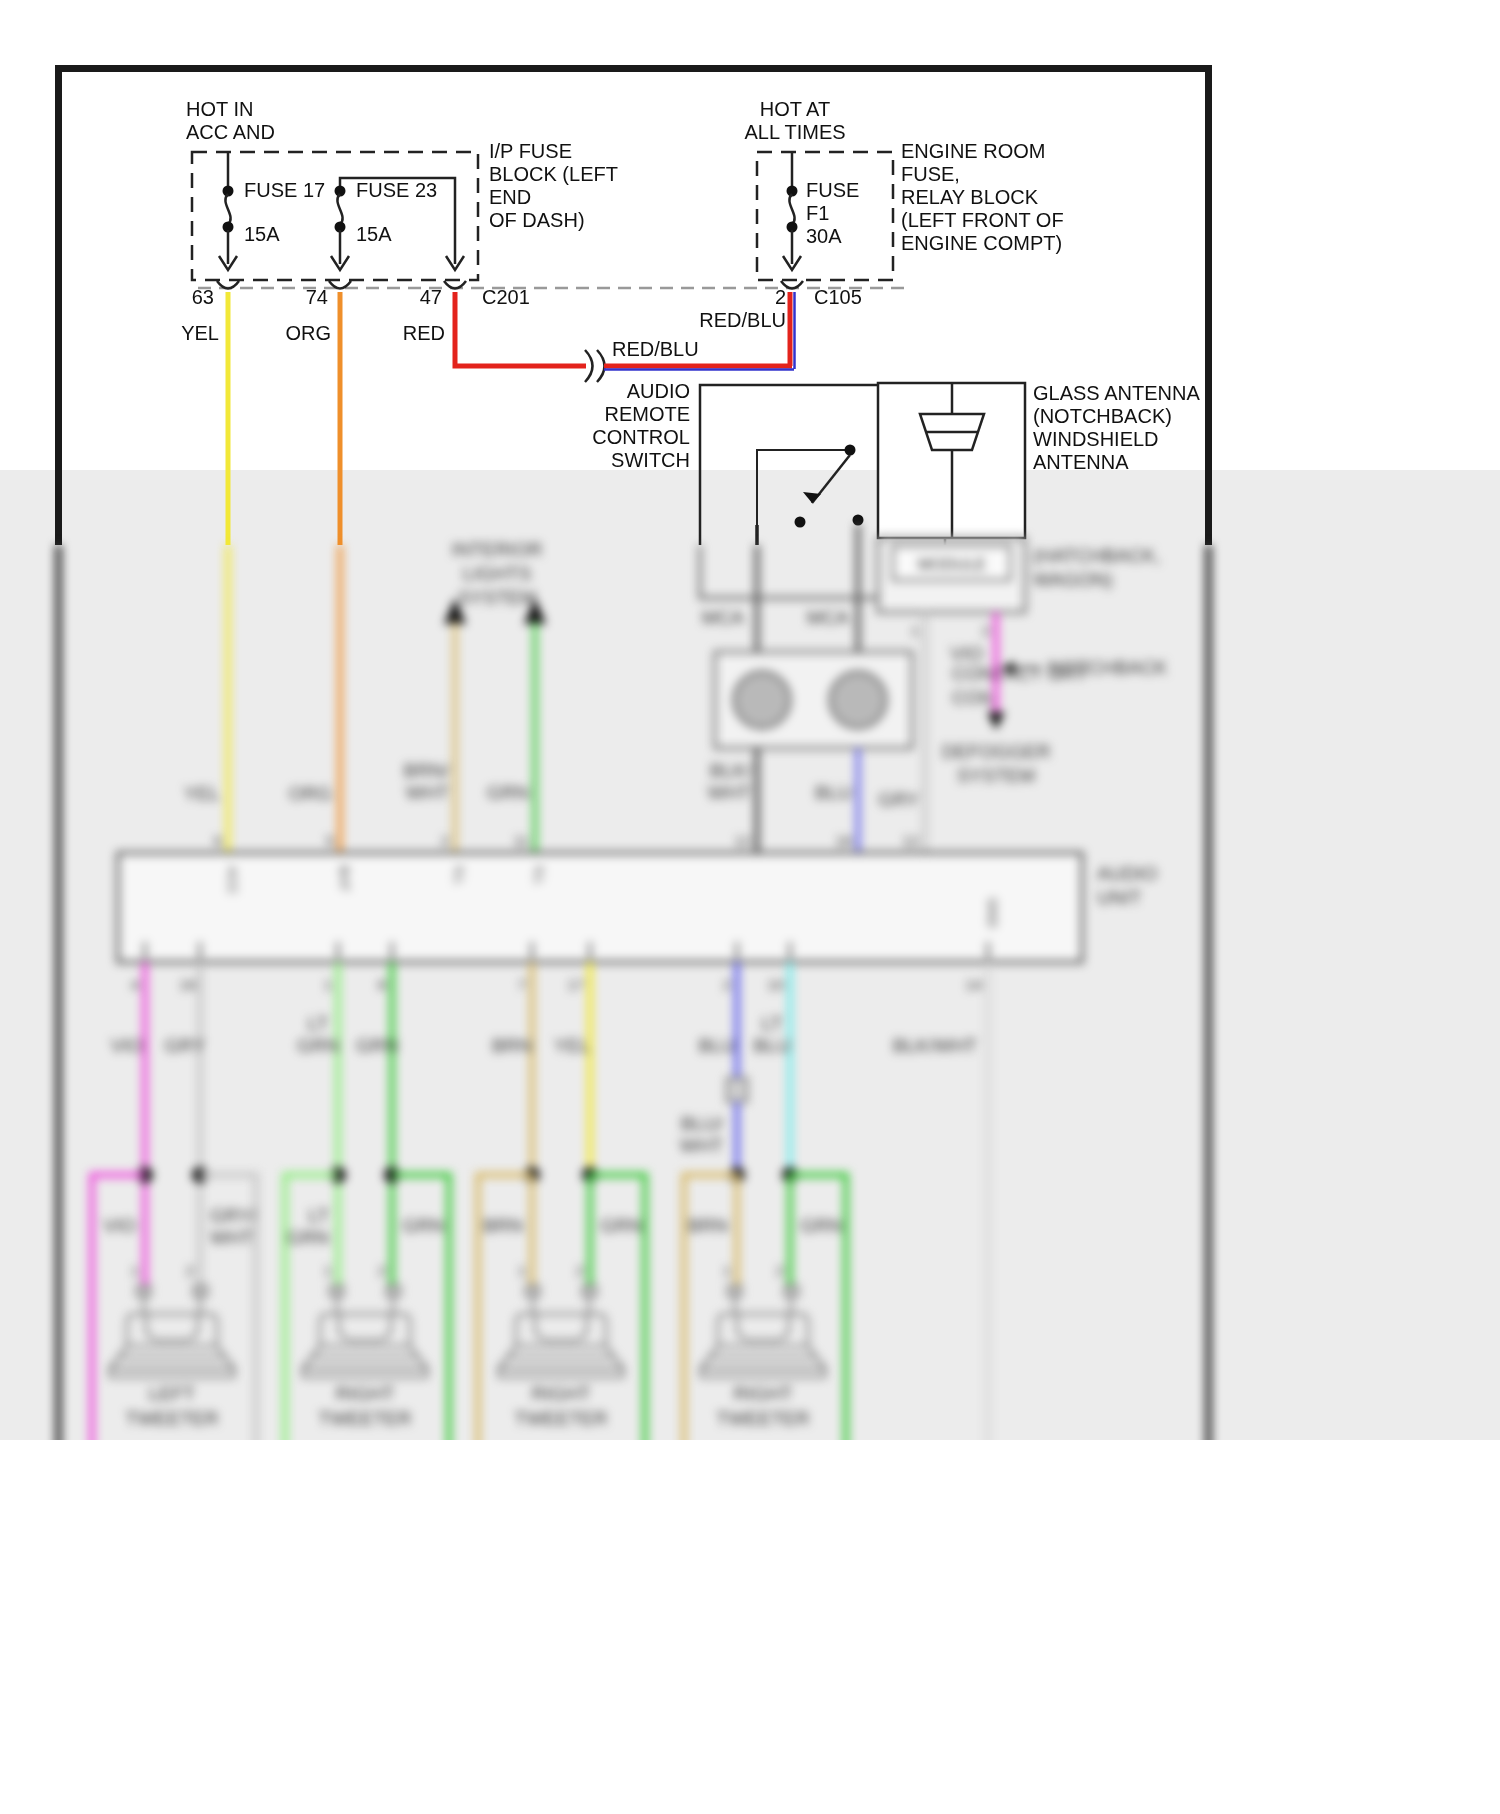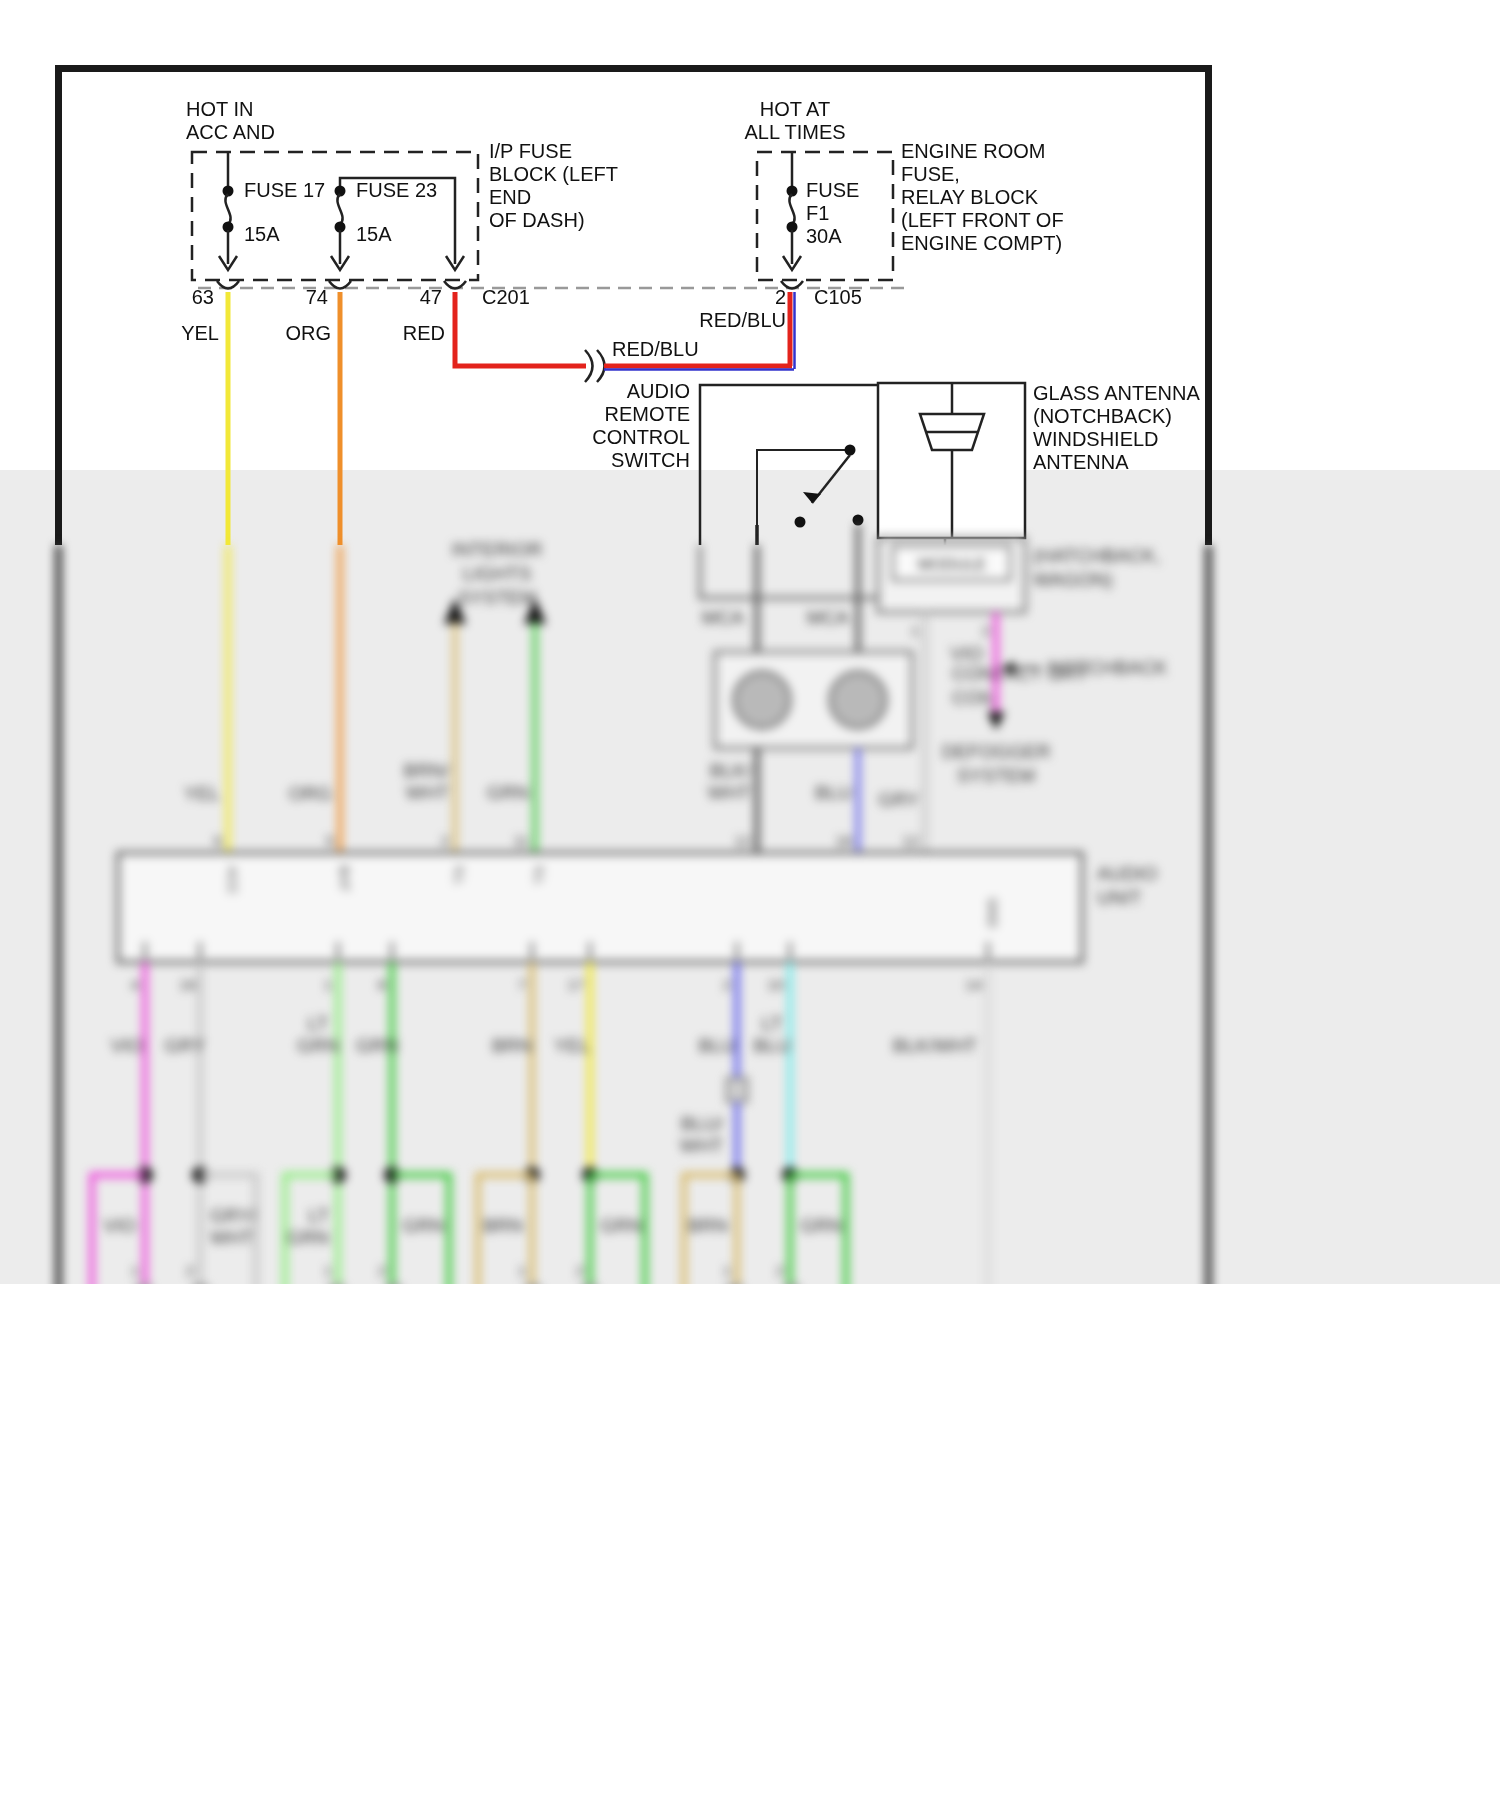--- a/index.html
+++ b/index.html
@@ -1,16 +1,16 @@
 <!DOCTYPE html>
 <html><head>
 <meta charset="utf-8">
 <style>
   html,body{margin:0;padding:0;background:#fff;}
-  #stage{position:relative;width:1500px;height:1284px;background:#ffffff;overflow:hidden;
+  #stage{position:relative;width:1500px;height:1440px;background:#ffffff;overflow:hidden;
          font-family:"Liberation Sans", sans-serif;}
   svg{position:absolute;left:0;top:0;}
   svg text{font-family:"Liberation Sans", sans-serif;fill:#111;}
   .t20{font-size:20px;}
   .t19{font-size:19px;}
   .t16{font-size:16px;}
   .t15{font-size:15px;}
   .t13{font-size:13px;letter-spacing:.5px;}
   .ln{stroke:#222;stroke-width:2.5;fill:none;}
   .lnG{stroke:#777;stroke-width:2.5;fill:none;}

